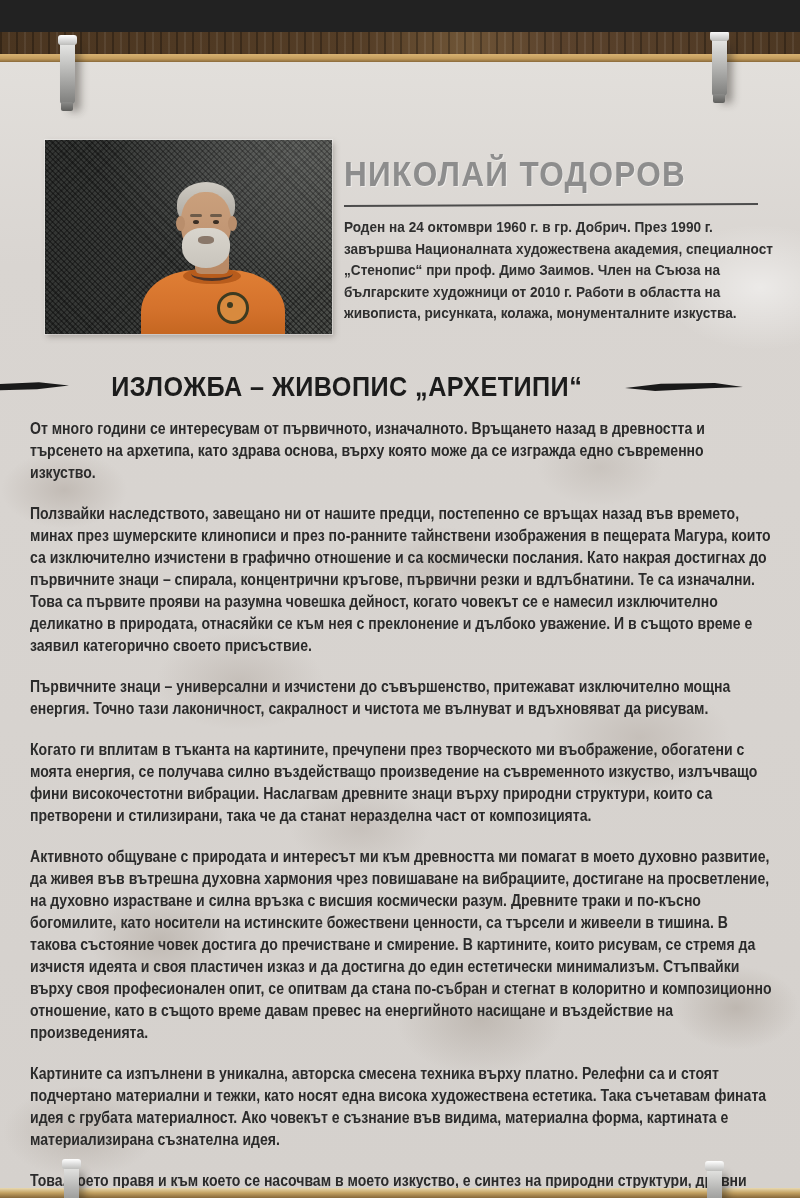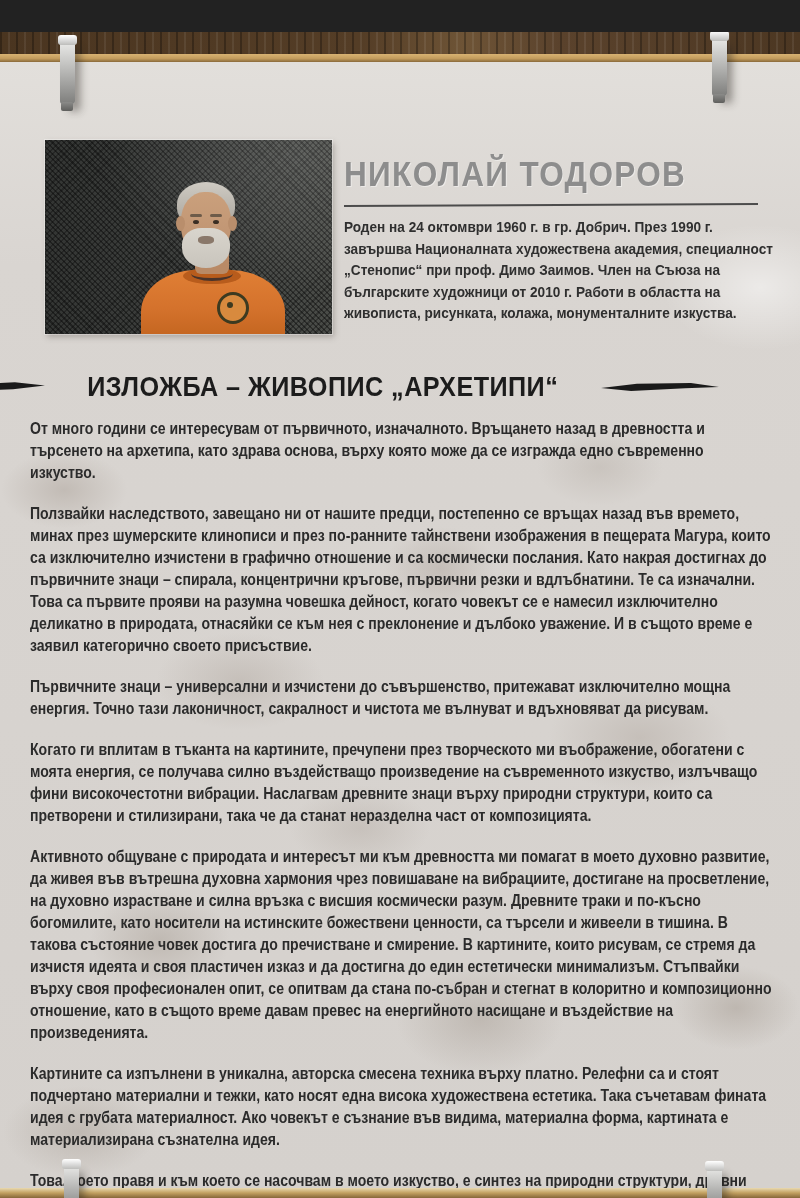--- a/index.html
+++ b/index.html
@@ -101,21 +101,21 @@
     position:absolute;left:344px;top:94px;font-size:35px;font-weight:bold;line-height:1;
     letter-spacing:1.5px;color:#8d8d8d;transform:scaleX(.9);transform-origin:left top;
     text-shadow:1px 1px 0 rgba(255,255,255,.45);white-space:nowrap;
   }
   .name-rule{position:absolute;left:344px;top:142px;width:414px;height:2px;background:#4c4c4c;transform:rotate(-.25deg);}
   .bio{
     position:absolute;left:344px;top:154px;width:492px;transform:scaleX(.878);transform-origin:left top;
     font-size:15.5px;line-height:21.5px;font-weight:bold;color:#2f2f2f;letter-spacing:0;
   }
   
-  .title-row{position:absolute;left:0;top:309px;width:648px;display:flex;align-items:center;justify-content:center;gap:16px;}
+  .title-row{position:absolute;left:0;top:309px;width:648px;display:flex;align-items:center;justify-content:center;gap:16px;padding-left:24px;}
   .stroke{flex:0 0 auto;}
   .title{
     font-size:28px;font-weight:bold;color:#1c1c1c;letter-spacing:.5px;white-space:nowrap;
     transform:scaleX(.9);
   }
   
   .body-text{
     position:absolute;left:30px;top:356px;width:846px;transform:scaleX(.878);transform-origin:left top;
     font-size:16px;line-height:22px;font-weight:bold;color:#2b2b2b;
   }

